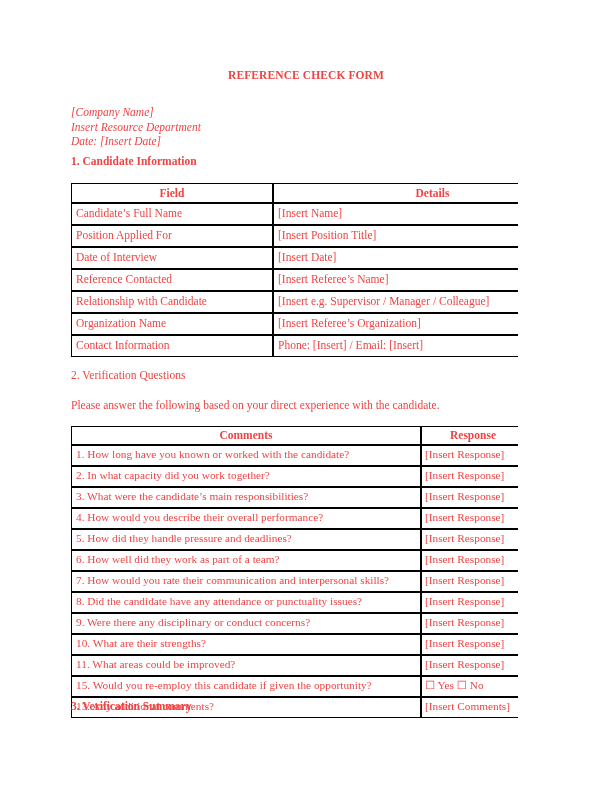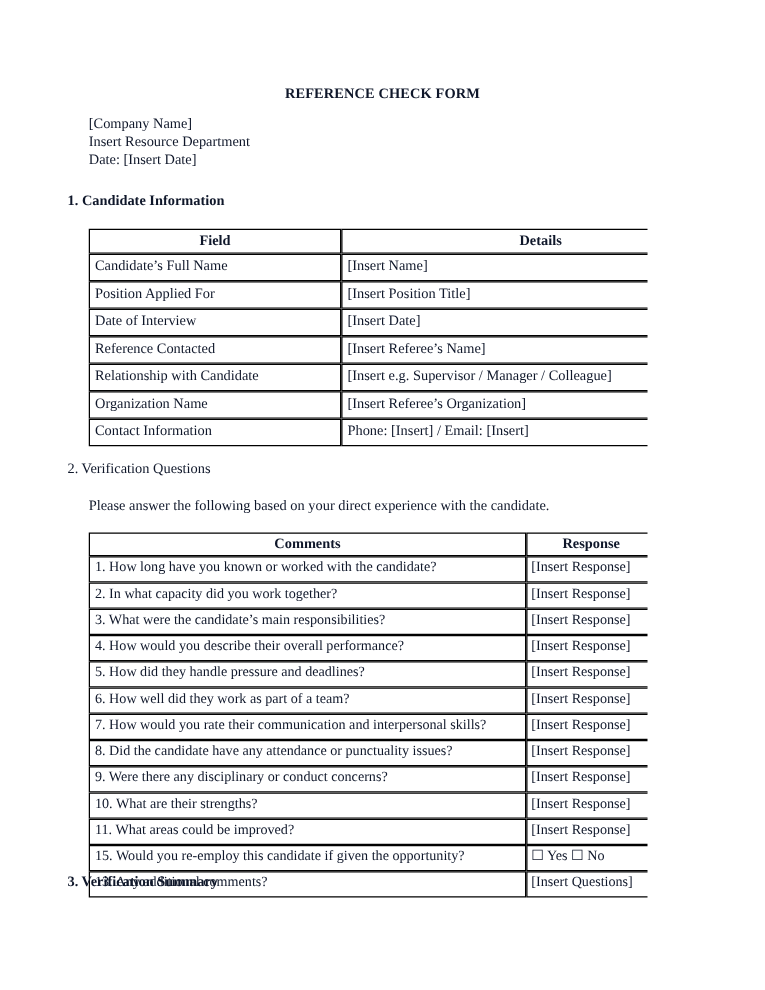--- a/index.html
+++ b/index.html
@@ -6,47 +6,48 @@
     margin: 0;
     padding: 0;
     background: #ffffff;
   }
   .page {
     position: relative;
     width: 518px;
     height: 792px;
     background: #ffffff;
     font-family: "Liberation Serif", "DejaVu Serif", serif;
-    color: #0f172a;
+    color: #ef4444;
     box-sizing: border-box;
     overflow: hidden;
   }
   .doc-title {
     position: absolute;
     top: 69px;
     left: 0;
     width: 612px;
     text-align: center;
     font-size: 11.5px;
     font-weight: bold;
     letter-spacing: 0.1px;
   }
   .header-block {
     position: absolute;
-    top: 92px;
+    top: 105px;
     left: 71px;
     font-size: 11.5px;
     line-height: 14.6px;
+    font-style: italic;
   }
   .header-block div {
     white-space: nowrap;
   }
   .section-heading {
     position: absolute;
-    left: 54px;
+    left: 71px;
     font-size: 11.5px;
     font-weight: bold;
   }
   .section-heading.plain {
     font-weight: normal;
   }
   #sec1 { top: 155px; }
   #sec2 { top: 369px; }
   #sec3 { top: 700px; }
   .intro-text {
@@ -214,20 +215,20 @@
       <tr>
         <td class="col-question">11. What areas could be improved?</td>
         <td class="col-response">[Insert Response]</td>
       </tr>
       <tr>
         <td class="col-question">15. Would you re-employ this candidate if given the opportunity?</td>
         <td class="col-response checkbox-cell">☐ Yes ☐ No</td>
       </tr>
       <tr>
         <td class="col-question">13. Any additional comments?</td>
-        <td class="col-response">[Insert Questions]</td>
+        <td class="col-response">[Insert Comments]</td>
       </tr>
     </tbody>
   </table>
 
   <div class="section-heading" id="sec3">3. Verification Summary</div>
 
 </div>
 
 </body></html>

